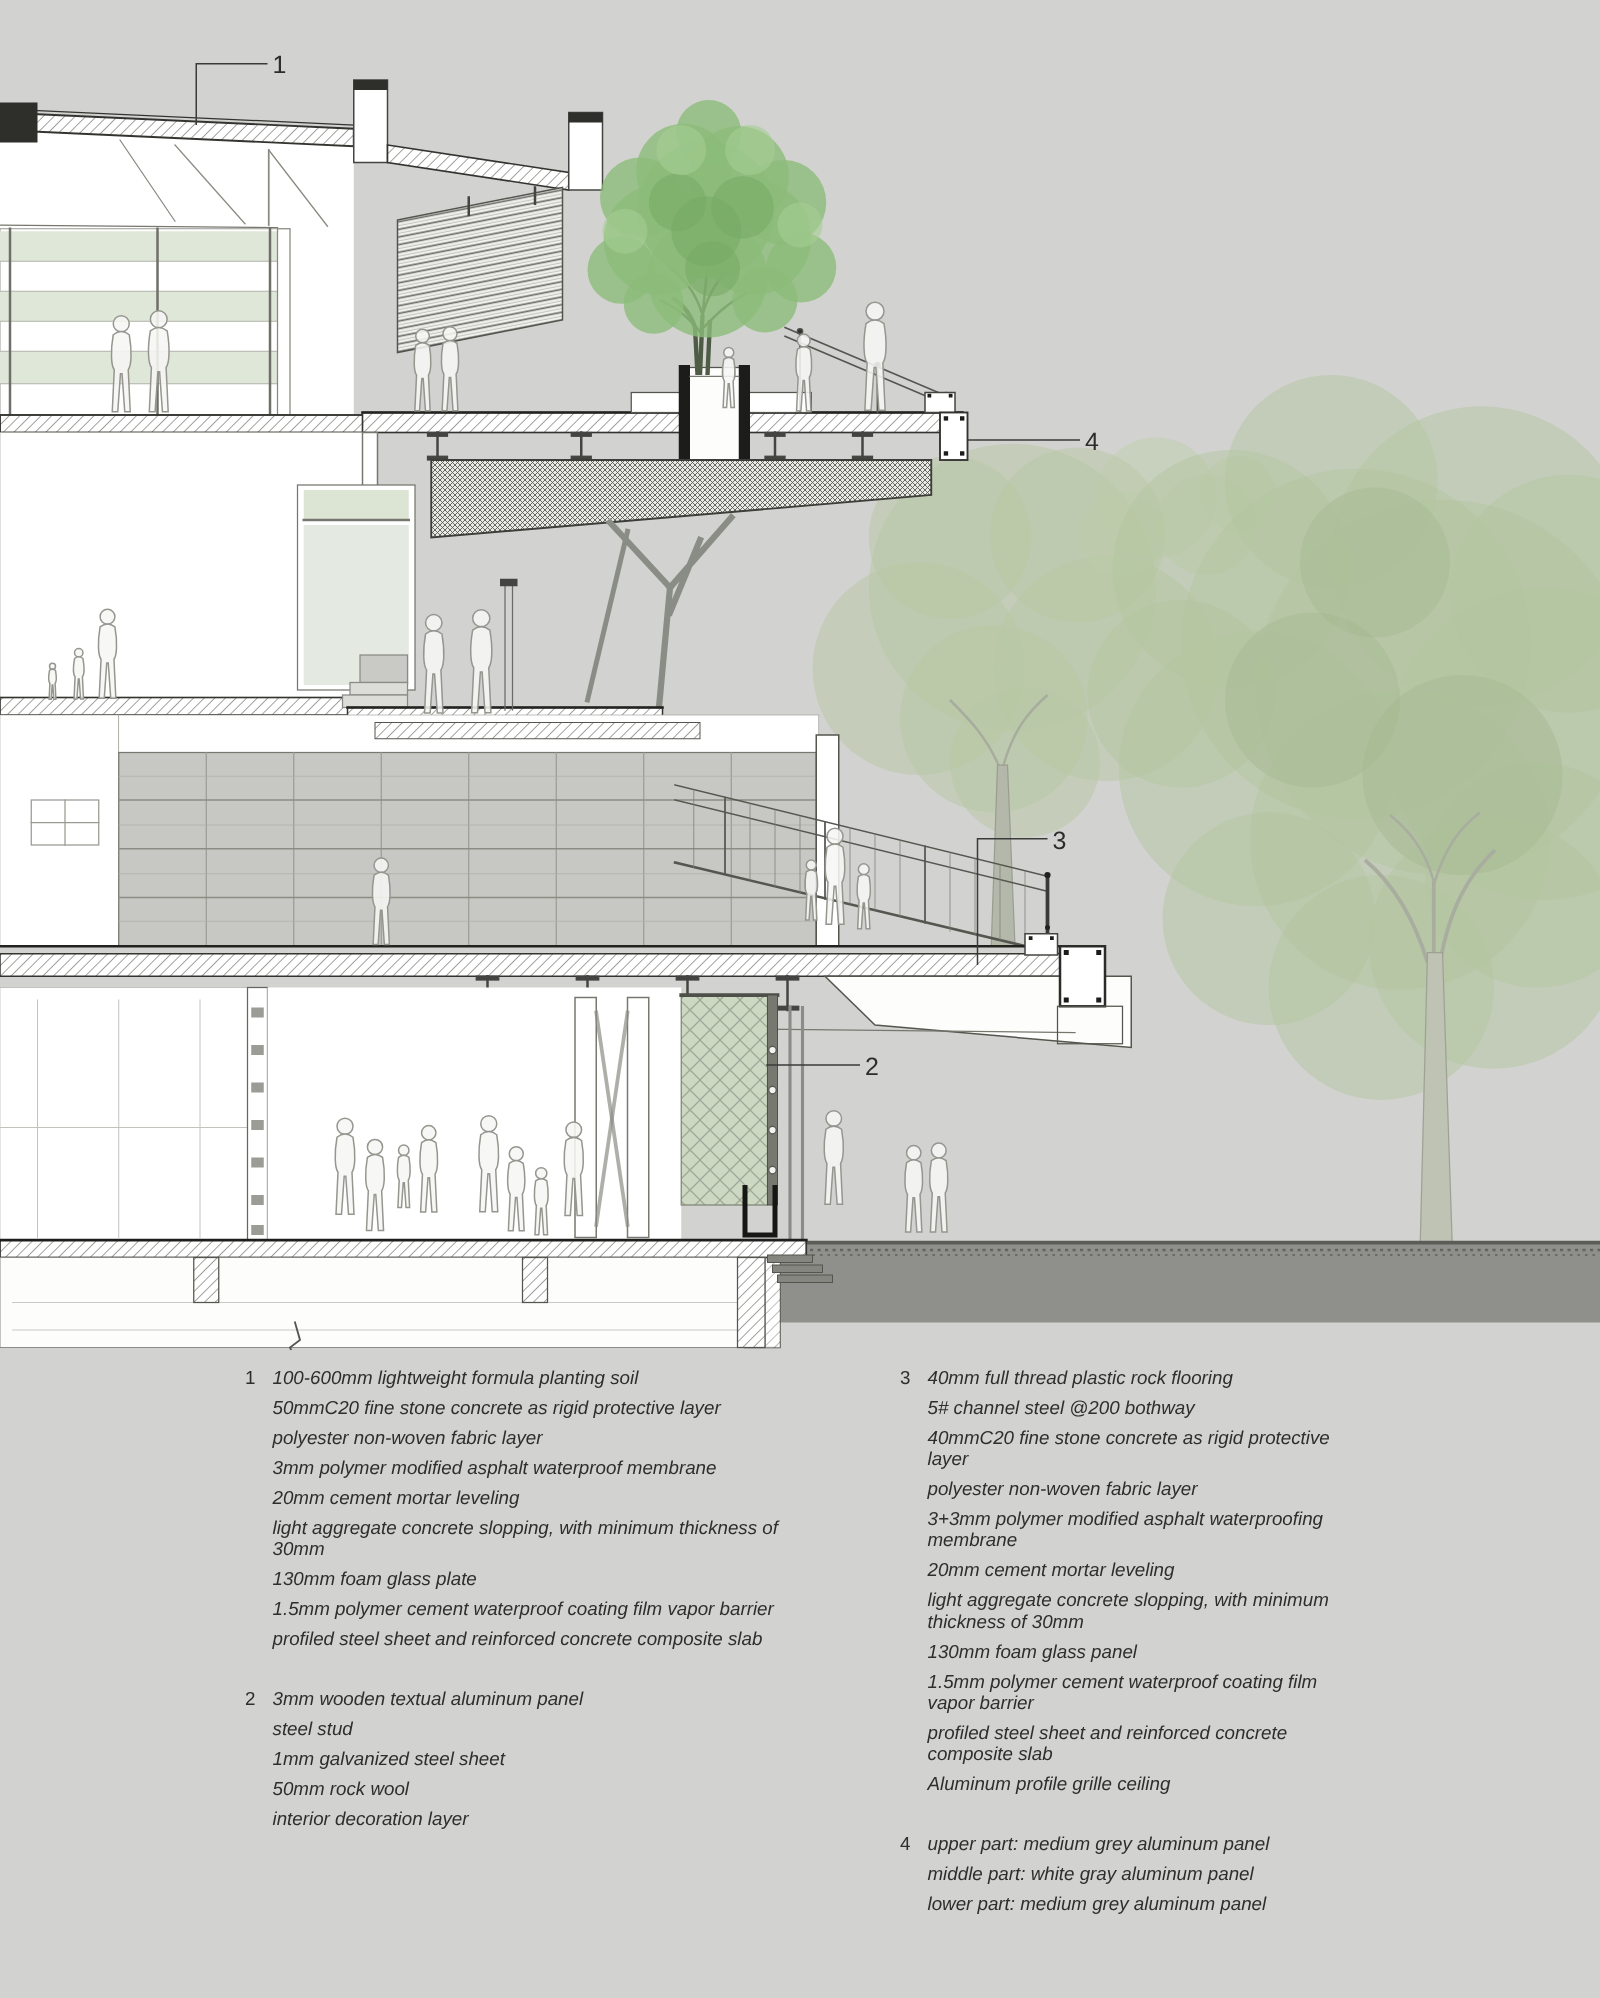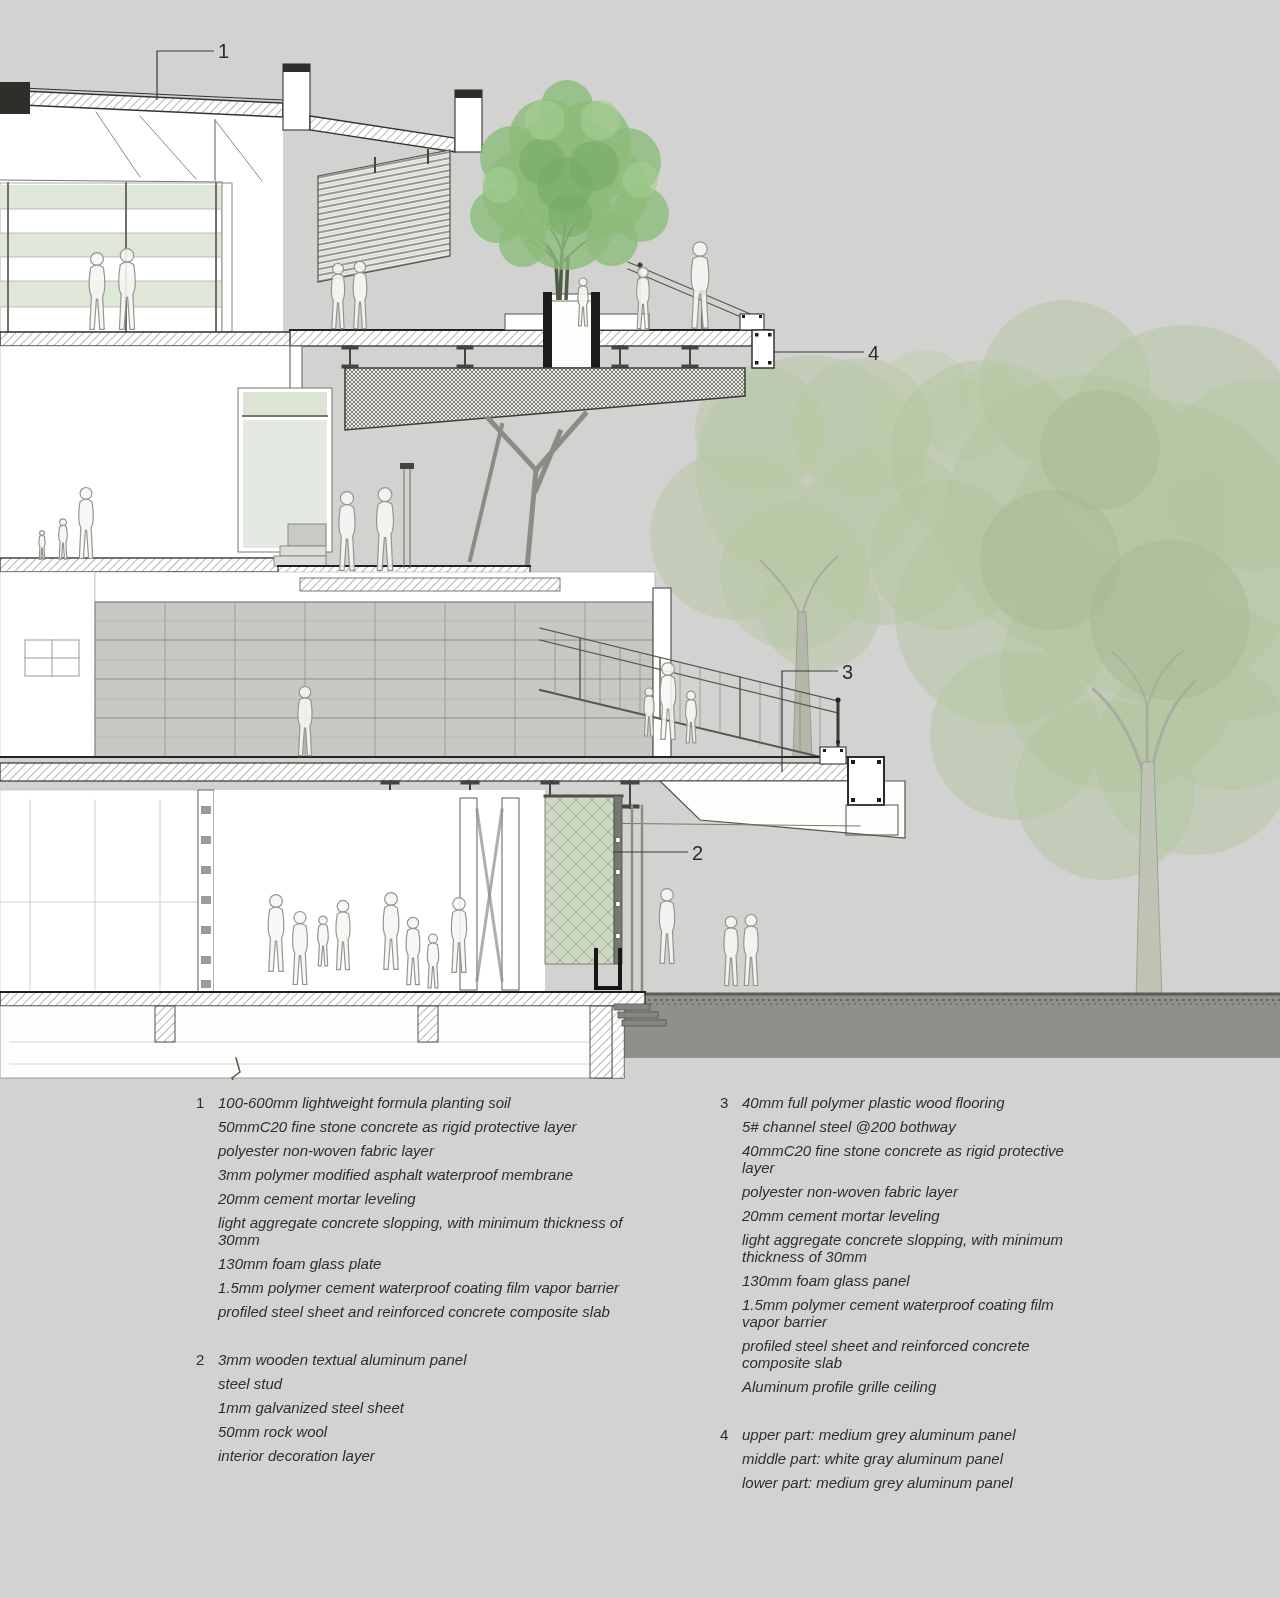--- a/index.html
+++ b/index.html
@@ -511,24 +511,25 @@
         <p>1mm galvanized steel sheet</p>
         <p>50mm rock wool</p>
         <p>interior decoration layer</p>
       </div>
     </div>
   </div>
 <div id="legend-col-right" class="legend-col">
     <div class="sec">
       <div class="num">3</div>
       <div class="entries">
-        <p>40mm full polymer plastic wood flooring</p>
+        <p>40mm full thread plastic rock flooring</p>
         <p>5# channel steel @200 bothway</p>
         <p>40mmC20 fine stone concrete as rigid protective layer</p>
         <p>polyester non-woven fabric layer</p>
+        <p>3+3mm polymer modified asphalt waterproofing membrane</p>
         <p>20mm cement mortar leveling</p>
         <p>light aggregate concrete slopping, with minimum thickness of 30mm</p>
         <p>130mm foam glass panel</p>
         <p>1.5mm polymer cement waterproof coating film vapor barrier</p>
         <p>profiled steel sheet and reinforced concrete composite slab</p>
         <p>Aluminum profile grille ceiling</p>
       </div>
     </div>
     <div class="sec">
       <div class="num">4</div>

